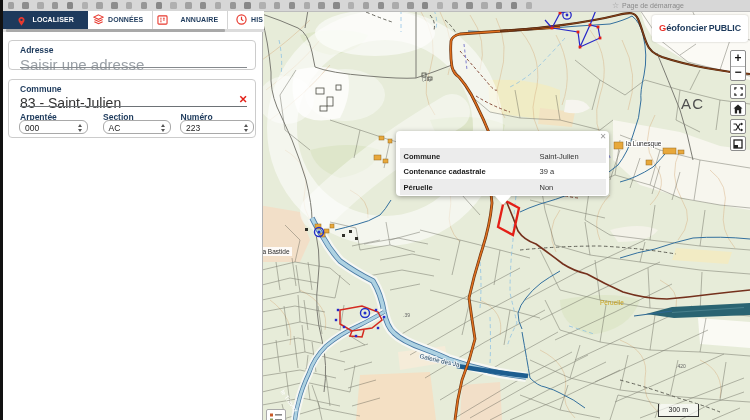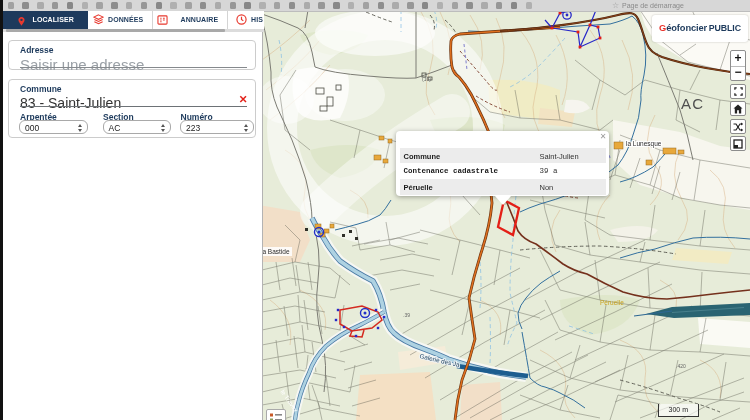--- a/index.html
+++ b/index.html
@@ -41,21 +41,21 @@
 #rbtn{position:absolute;left:76.5px;top:109px;width:108.5px;height:16.5px;background:#e9634e;border-radius:3px;color:#fff;font-weight:bold;font-size:7.5px;letter-spacing:.8px;text-align:center;line-height:17.5px;}
 
 #pop{left:396px;top:131px;width:213px;height:64.5px;background:#fff;border-radius:4px;box-shadow:0 1px 5px rgba(0,0,0,.35);z-index:10;}
 #pop .ttl{position:absolute;top:6px;left:0;right:0;text-align:center;font-size:8.5px;font-weight:bold;color:#8c8c8c;}
 #pop .ttl b{color:#e41f17;}
 #pop .x{position:absolute;right:2.5px;top:1px;color:#9a9a9a;font-size:8px;}
 .row{position:absolute;left:3.5px;width:206px;height:15.6px;font-size:7.5px;}
 .row .k{position:absolute;left:4px;top:4px;font-weight:bold;color:#1a1a1a;}
 .row .v{position:absolute;left:140px;top:4px;color:#333;}
 #r1{top:16.8px;background:#ececec;}
-#r2{top:32.4px;background:#fff;font-family:Liberation Mono, monospace;}
+#r2{top:32.4px;background:#fff;}
 #r3{top:48px;background:#ececec;}
 #ptail{left:495px;top:195.5px;width:0;height:0;border-left:8px solid transparent;border-right:8px solid transparent;border-top:9px solid #fff;z-index:10;}
 
 #logo{left:652px;top:15px;width:96px;height:27px;background:#fff;border-radius:3px;box-shadow:0 0 2px rgba(0,0,0,.25);z-index:10;text-align:center;line-height:27.5px;font-size:9.3px;white-space:nowrap;letter-spacing:-0.1px;}
 #logo .g{color:#e8312a;font-weight:bold;}
 #logo .eo{color:#1d3a5c;font-weight:bold;}
 #logo .pub{color:#1d3a5c;font-weight:600;font-size:8.8px;}
 
 .mbtn{position:absolute;left:730px;width:16px;background:#fff;border:1px solid #8d8d8d;border-radius:2px;z-index:10;box-sizing:border-box;text-align:center;color:#111;}
 #mzoom{top:49.5px;height:31px;font-size:12px;font-weight:bold;line-height:15px;}

